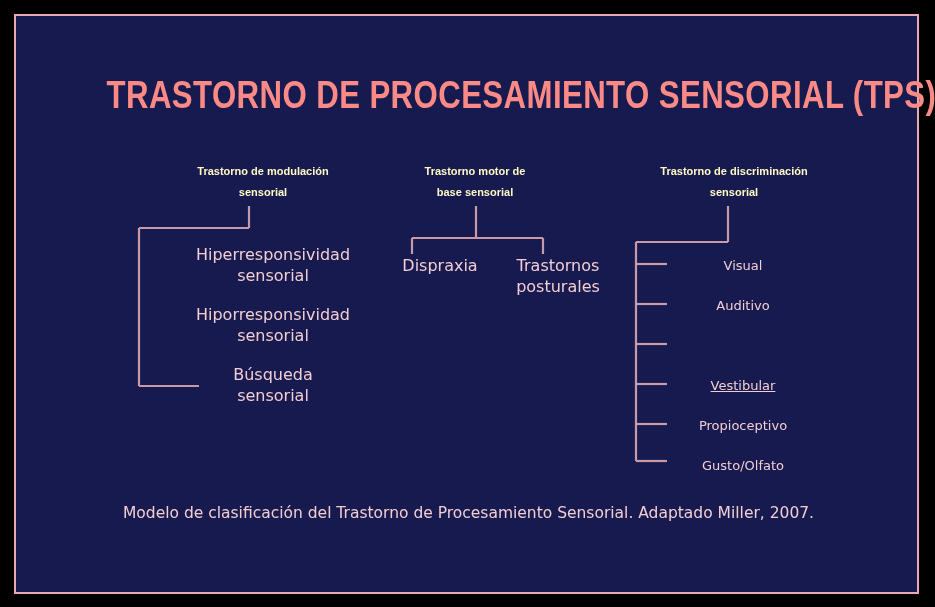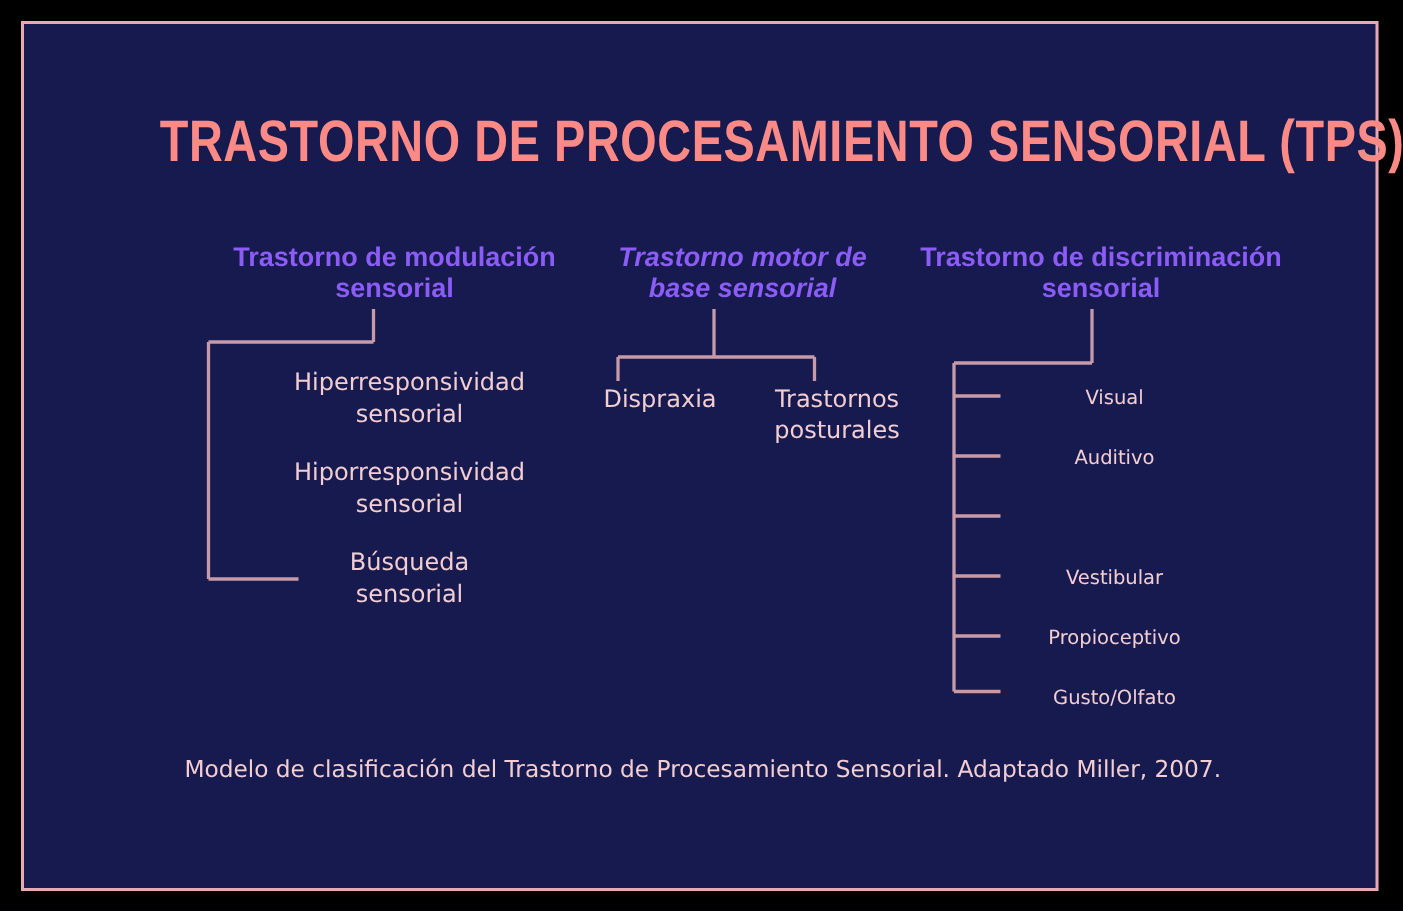--- a/index.html
+++ b/index.html
@@ -50,29 +50,29 @@
     letter-spacing: 0.5px;
     line-height: 44px;
     white-space: nowrap;
     transform: scaleX(0.80);
     transform-origin: 452.5px 50%;
   }
 
   
   .col-header {
     position: absolute;
-    color: #8b5cf6;
+    color: #fef9c3;
     font-family: "Liberation Sans", sans-serif;
     font-weight: bold;
-    font-size: 18px;
+    font-size: 11px;
     line-height: 21px;
     text-align: center;
   }
   #header-mod  { left: 128px; top: 145px; width: 238px; }
-  #header-mot  { left: 372px; top: 145px; width: 214px; font-style: italic; }
+  #header-mot  { left: 352px; top: 145px; width: 214px; }
   #header-disc { left: 588px; top: 145px; width: 260px; }
 
   
   .leaf {
     position: absolute;
     color: #f2cdd2;
     font-family: "DejaVu Sans", sans-serif;
     font-weight: normal;
     font-size: 16px;
     line-height: 21px;
@@ -95,21 +95,21 @@
     font-family: "DejaVu Sans", sans-serif;
     font-size: 13px;
     line-height: 20px;
     text-align: center;
     width: 230px;
     left: 612px;
   }
   #leaf-visual   { top: 240px; }
   #leaf-auditivo { top: 280px; }
   #leaf-tactil   { top: 320px; }
-  #leaf-vestib   { top: 360px; }
+  #leaf-vestib   { top: 360px; text-decoration: underline; }
   #leaf-propio   { top: 400px; }
   #leaf-gusto    { top: 440px; }
 
   
   #caption {
     position: absolute;
     left: 0;
     top: 486px;
     width: 905px;
     text-align: center;

